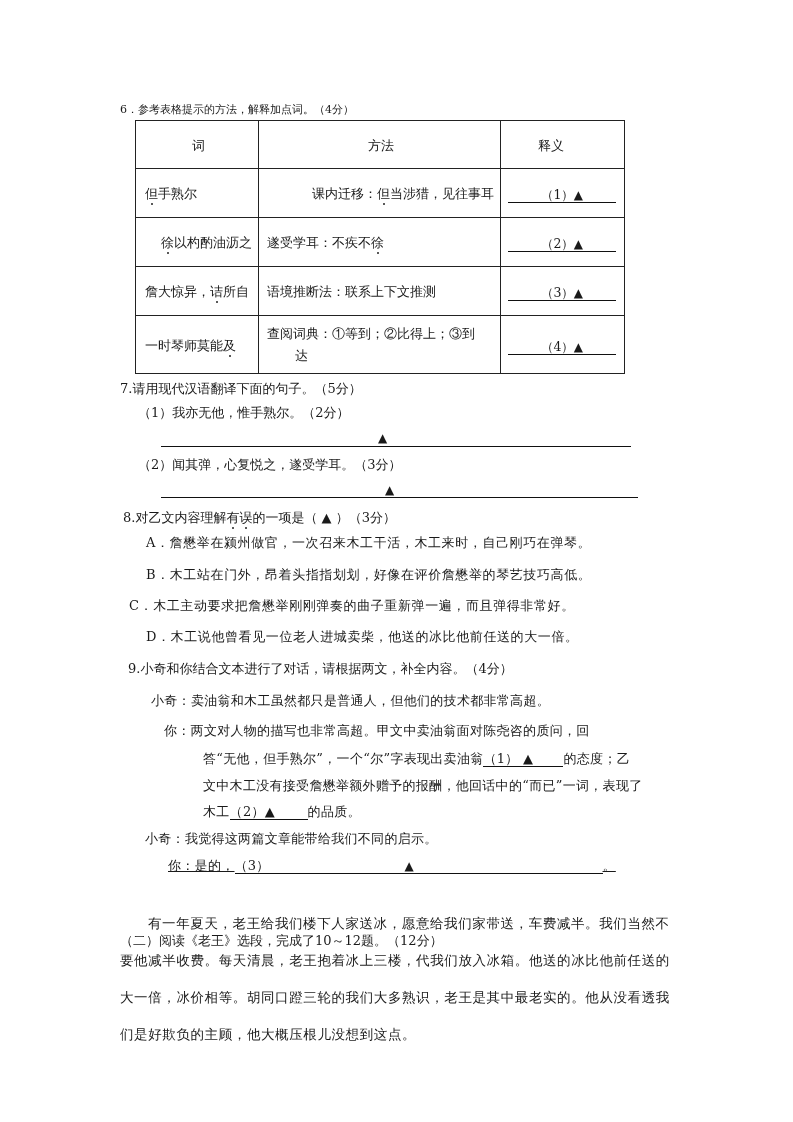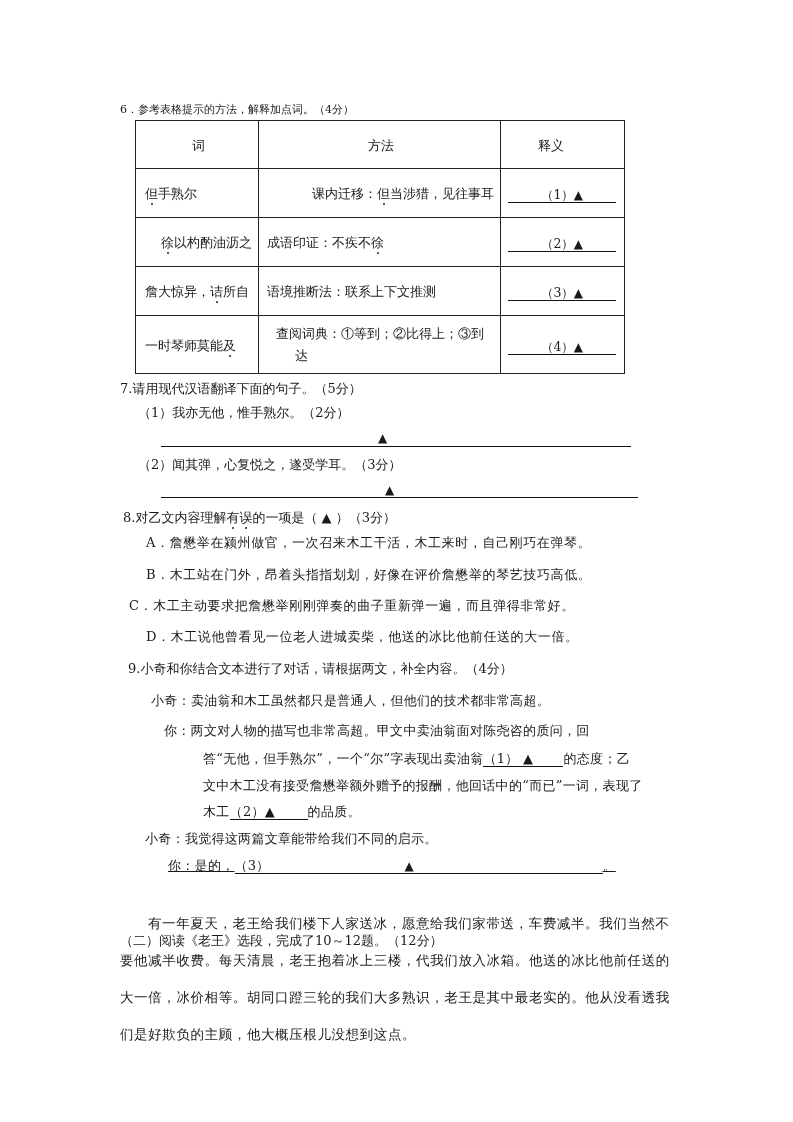--- a/index.html
+++ b/index.html
@@ -51,38 +51,38 @@
   <div class="cell" style="left:131px; top:66px;margin-left:45px;">
     <span>课内迁移：</span><span class="dot">但</span><span>当涉猎，见往事耳</span>
   </div>
   <div class="ans-label" style="top:66px;"><span>（1）</span><span class="tri">▲</span></div>
   <div class="ans" style="top:81px;"></div>
 
   <div class="cell" style="left:25px; top:115px;">
     <span></span><span class="dot">徐</span><span>以杓酌油沥之</span>
   </div>
   <div class="cell" style="left:131px; top:115px;">
-    <span>成语印证：不疾不</span><span class="dot">徐</span><span></span>
+    <span>遂受学耳：不疾不</span><span class="dot">徐</span><span></span>
   </div>
   <div class="ans-label" style="top:115px;"><span>（2）</span><span class="tri">▲</span></div>
   <div class="ans" style="top:130px;"></div>
 
   <div class="cell" style="left:9px; top:164px;">
     <span>詹大惊异，</span><span class="dot">诘</span><span>所自</span>
   </div>
   <div class="cell" style="left:131px; top:164px;">
     <span>语境推断法：联系上下文推测</span>
   </div>
   <div class="ans-label" style="top:164px;"><span>（3）</span><span class="tri">▲</span></div>
   <div class="ans" style="top:179px;"></div>
 
   <div class="cell" style="left:9px; top:218px;">
     <span>一时琴师莫能</span><span class="dot">及</span>
   </div>
-  <div class="cell" style="left:140px; top:206px;">查阅词典：①等到；②比得上；③到</div>
+  <div class="cell" style="left:131px; top:206px;">查阅词典：①等到；②比得上；③到</div>
   <div class="cell" style="left:159px; top:228px;">达</div>
   <div class="ans-label" style="top:218px;"><span>（4）</span><span class="tri">▲</span></div>
   <div class="ans" style="top:233px;"></div>
 </div>
 
 <div class="abs" style="left:120px; top:382px;">7.请用现代汉语翻译下面的句子。（5分）</div>
 <div class="abs" style="left:138px; top:406px;">（1）我亦无他，惟手熟尔。（2分）</div>
 <div class="abs tri" style="left:378px; top:432px;">▲</div>
 <div class="rule" style="left:161px; width:470px; top:446px;"></div>
 <div class="abs" style="left:138px; top:458px;">（2）闻其弹，心复悦之，遂受学耳。（3分）</div>

